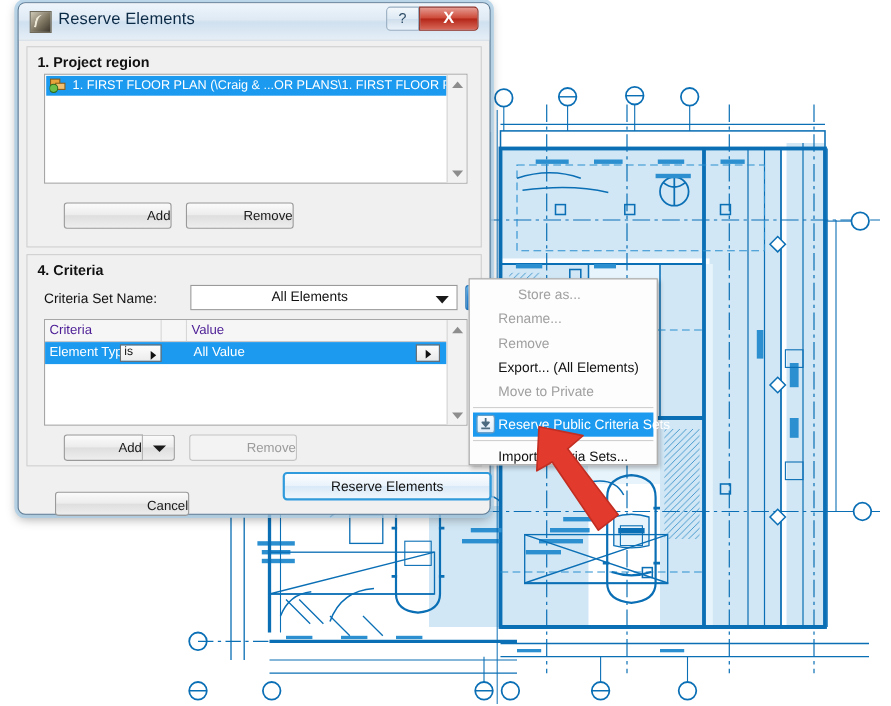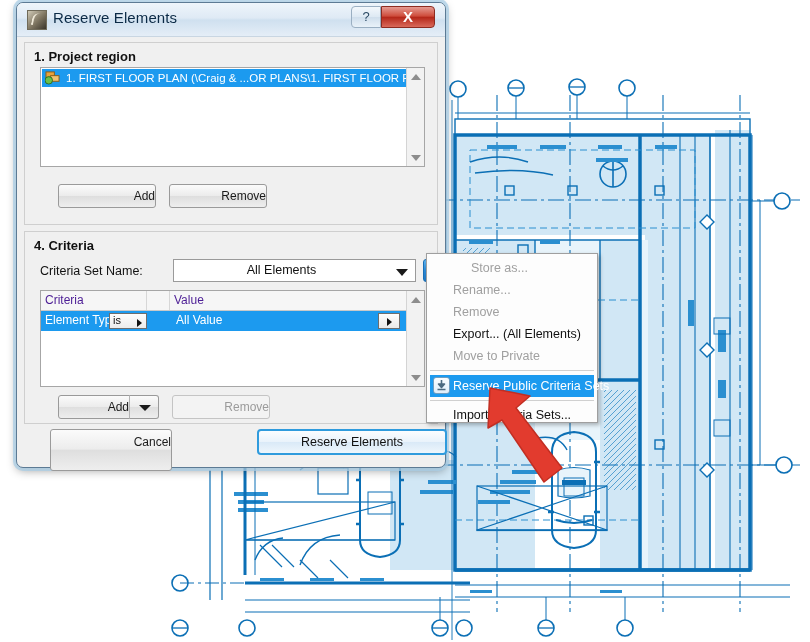--- a/index.html
+++ b/index.html
@@ -159,21 +159,21 @@
 
   #crit-add{left:33px;top:163px;width:72px;height:24px;line-height:22px;border-radius:3px 0 0 3px;}
   #crit-add-drop{
     left:104px;top:163px;width:30px;height:24px;border-radius:0 3px 3px 0;border-left:1px solid #b4b4b4;
   }
   #crit-add-drop:after{content:"";position:absolute;left:9px;top:9px;width:0;height:0;
     border-left:6px solid transparent;border-right:6px solid transparent;border-top:6px solid #1a1a1a;}
   #crit-remove{left:147px;top:163px;width:98px;height:24px;line-height:22px;}
 
   #dialog-footer{position:absolute;left:7px;right:7px;top:424px;height:34px;}
-  #cancel-btn{left:26px;top:2px;width:122px;height:42px;line-height:24px;position:absolute;}
+  #cancel-btn{left:26px;top:20px;width:122px;height:22px;line-height:24px;position:absolute;}
   #reserve-btn{
     position:absolute;left:233px;top:2px;width:190px;height:26px;line-height:22px;
     border:2px solid #2f9bdd;border-radius:4px;box-sizing:border-box;
     background:linear-gradient(to bottom,#fbfdff,#eaf3fb 48%,#d9e9f7 50%,#eef6fc);
     font-size:12.5px;color:#111;text-align:center;
   }
 
   
   #ctxmenu{
     position:absolute;left:426px;top:253px;width:172px;height:170px;

